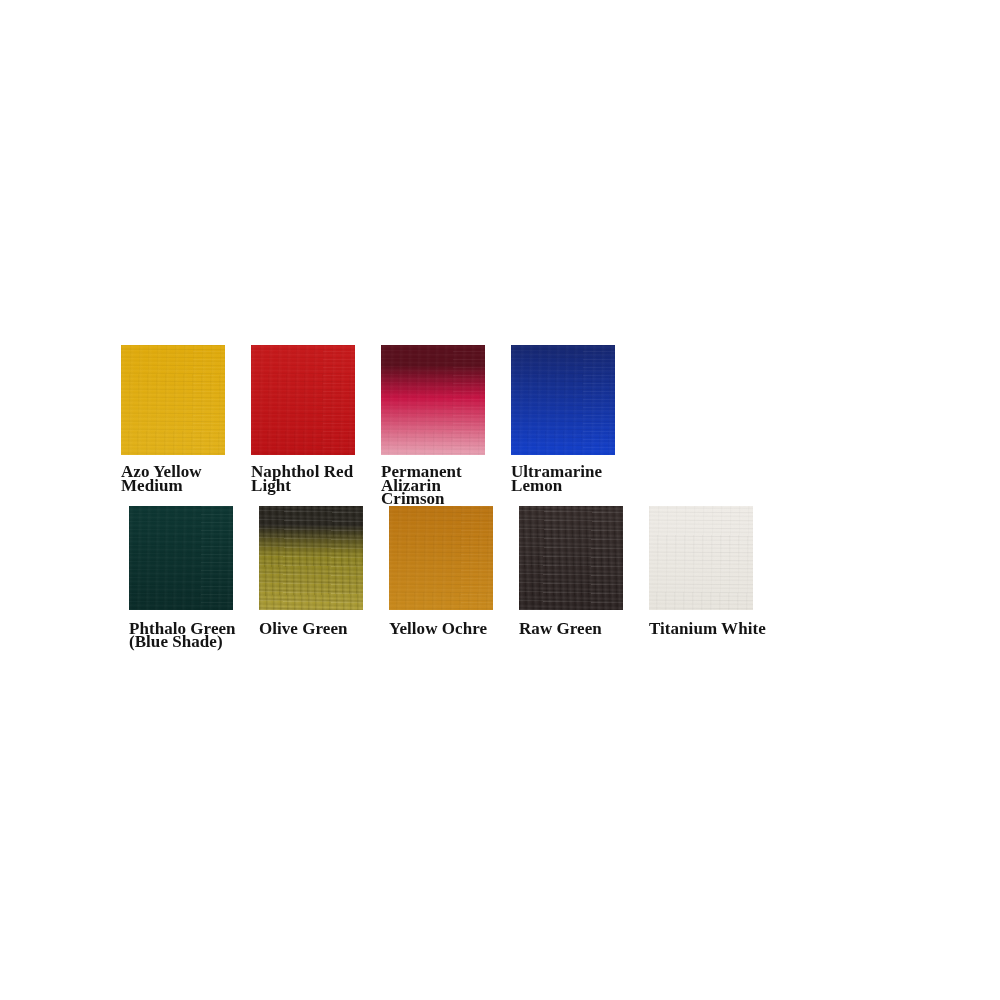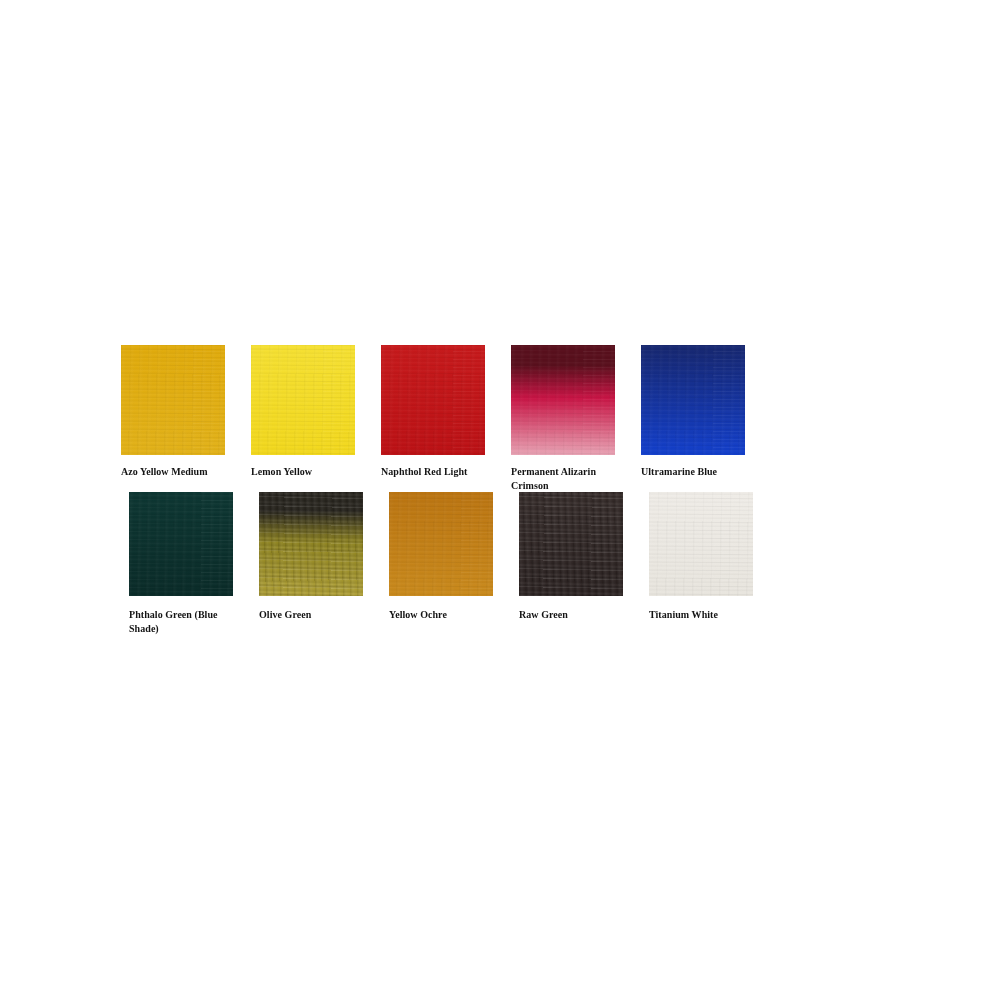--- a/index.html
+++ b/index.html
@@ -102,21 +102,21 @@
       repeating-linear-gradient(
         88deg,
         rgba(0,0,0,0.12) 0px,
         rgba(255,255,255,0.08) 3px,
         rgba(0,0,0,0.00) 7px
       );
   }
 
   .swatch-label {
     margin-top: 10px;
-    font-size: 10px;
+    font-size: 17px;
     line-height: 13.5px;
     font-weight: bold;
     color: #141414;
     font-family: "Liberation Serif", "DejaVu Serif", serif;
     letter-spacing: 0.05px;
     width: 118px;
     word-wrap: break-word;
   }
   .row-2 .swatch-label {
     margin-top: 12px;
@@ -131,27 +131,20 @@
     <div class="swatch-row row-1">
 
       <div class="swatch-cell">
         <div class="swatch-chip">
           <div class="paint" style="background: linear-gradient(rgb(224, 171, 13) 0%, rgb(226, 178, 26) 100%);"></div>
           <div class="tex"></div>
         </div>
         <div class="swatch-label">Azo Yellow Medium</div>
       </div>
 
-      <div class="swatch-cell">
-        <div class="swatch-chip">
-          <div class="paint" style="background: linear-gradient(rgb(245, 224, 51) 0%, rgb(242, 216, 30) 100%);"></div>
-          <div class="tex"></div>
-        </div>
-        <div class="swatch-label">Lemon Yellow</div>
-      </div>
 
       <div class="swatch-cell">
         <div class="swatch-chip">
           <div class="paint" style="background: linear-gradient(rgb(198, 26, 28) 0%, rgb(188, 18, 22) 100%);"></div>
           <div class="tex"></div>
         </div>
         <div class="swatch-label">Naphthol Red Light</div>
       </div>
 
       <div class="swatch-cell">
@@ -161,21 +154,21 @@
         </div>
         <div class="swatch-label">Permanent Alizarin Crimson</div>
       </div>
 
 
       <div class="swatch-cell">
         <div class="swatch-chip">
           <div class="paint" style="background: linear-gradient(rgb(23, 39, 111) 0%, rgb(20, 64, 204) 100%);"></div>
           <div class="tex"></div>
         </div>
-        <div class="swatch-label">Ultramarine Blue</div>
+        <div class="swatch-label">Ultramarine Lemon</div>
       </div>
 
     </div>
 
     <div class="swatch-row row-2">
 
       <div class="swatch-cell">
         <div class="swatch-chip">
           <div class="paint" style="background: linear-gradient(rgb(14, 55, 51) 0%, rgb(11, 44, 41) 100%);"></div>
           <div class="tex"></div>

